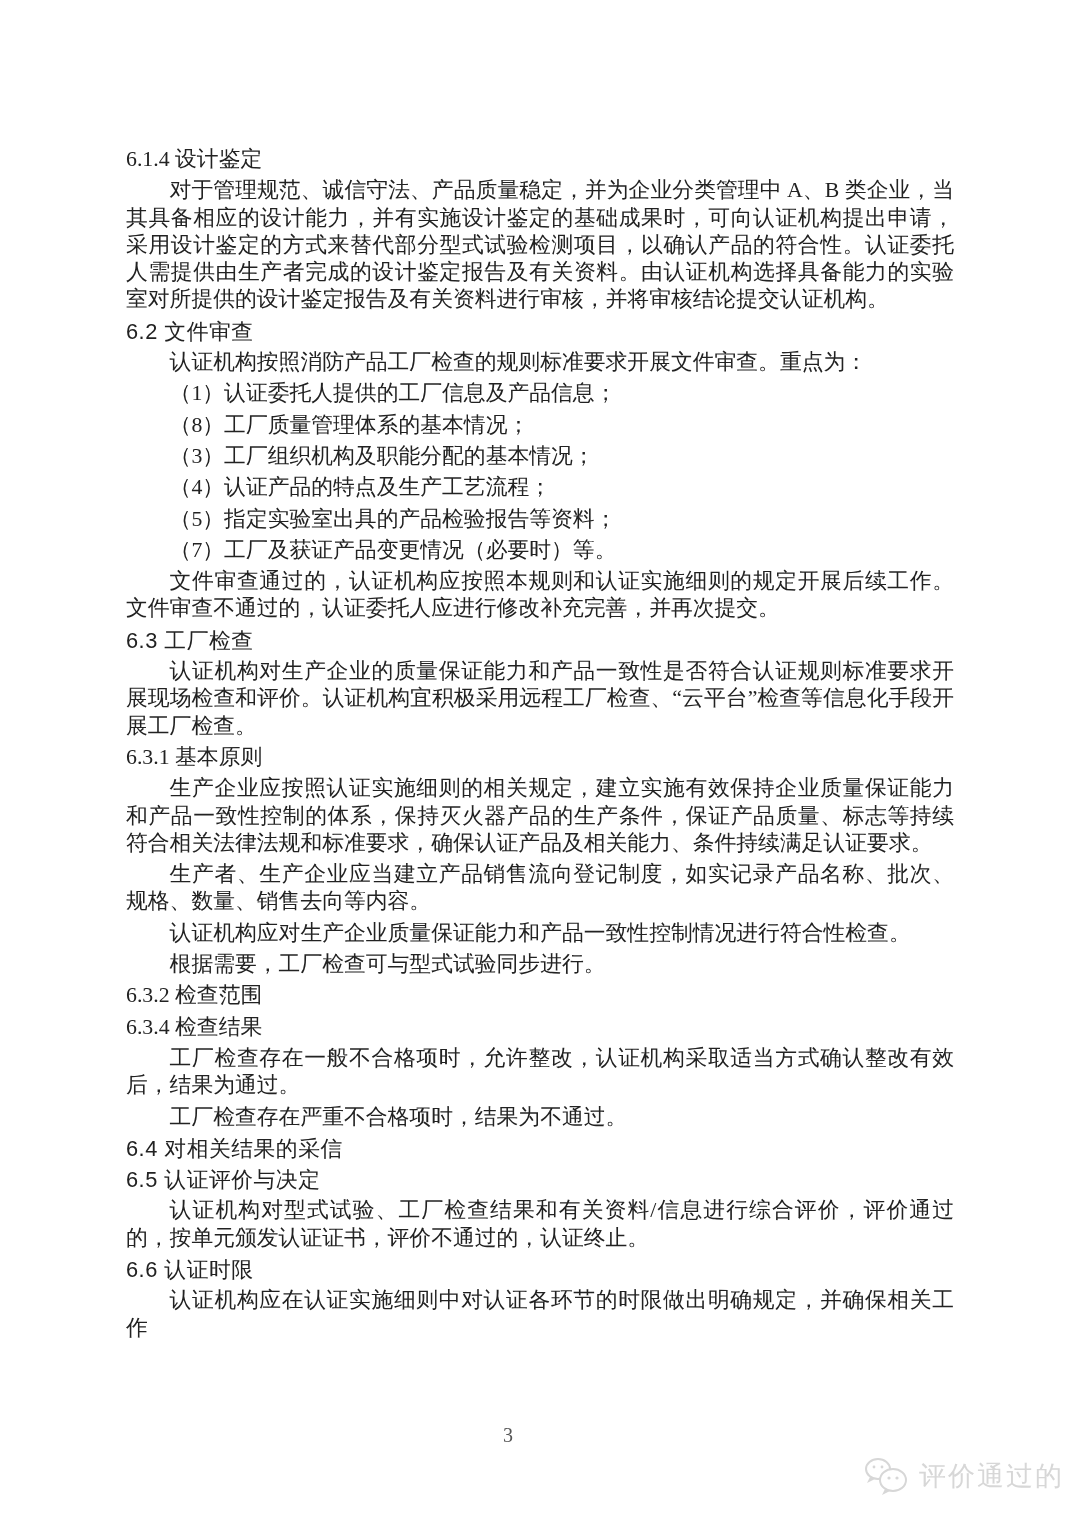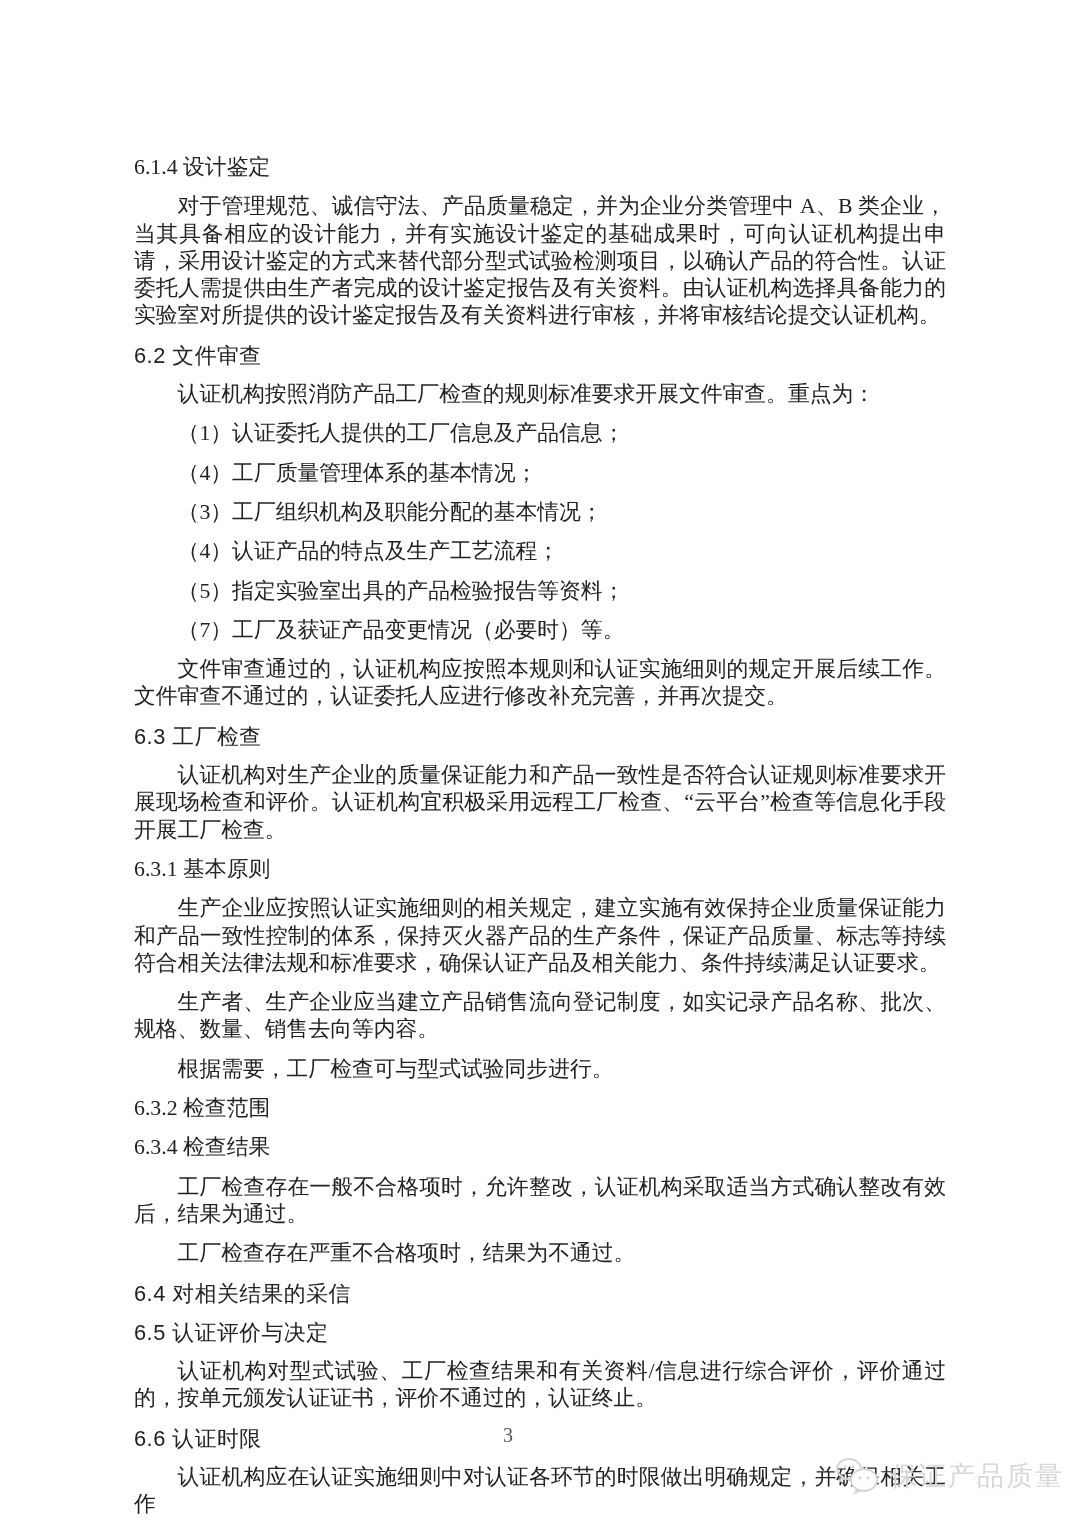--- a/index.html
+++ b/index.html
@@ -21,21 +21,21 @@
     position: absolute;
     left: 122px;
     top: 142px;
     width: 836px;
     font-size: 21.8px;
     line-height: 27.3px;
     color: #222222;
     text-align: justify;
     font-family: "Liberation Serif", serif;
   }
-  .block { margin: 12px; padding: 0; }
+  .block { margin: 4px; padding: 0; }
   .block.body { text-indent: 2em; }
   .block.sub  { text-indent: 0; font-weight: normal; }
   .block.head {
     text-indent: 0;
     font-family: "Liberation Sans", sans-serif;
     font-weight: 400;
     letter-spacing: 0.5px;
   }
   .page-number {
     position: absolute;
@@ -65,31 +65,32 @@
 <body>
 
 <div class="page">
 
   <main class="doc" id="doc" style="color: rgb(34, 34, 34);">
       <div class="block sub">6.1.4 设计鉴定</div>
       <div class="block body">对于管理规范、诚信守法、产品质量稳定，并为企业分类管理中 A、B 类企业，当其具备相应的设计能力，并有实施设计鉴定的基础成果时，可向认证机构提出申请，采用设计鉴定的方式来替代部分型式试验检测项目，以确认产品的符合性。认证委托人需提供由生产者完成的设计鉴定报告及有关资料。由认证机构选择具备能力的实验室对所提供的设计鉴定报告及有关资料进行审核，并将审核结论提交认证机构。</div>
       <div class="block head">6.2 文件审查</div>
       <div class="block body">认证机构按照消防产品工厂检查的规则标准要求开展文件审查。重点为：</div>
       <div class="block body">（1）认证委托人提供的工厂信息及产品信息；</div>
-      <div class="block body">（4）工厂质量管理体系的基本情况；</div>
+      <div class="block body">（8）工厂质量管理体系的基本情况；</div>
       <div class="block body">（3）工厂组织机构及职能分配的基本情况；</div>
       <div class="block body">（4）认证产品的特点及生产工艺流程；</div>
       <div class="block body">（5）指定实验室出具的产品检验报告等资料；</div>
       <div class="block body">（7）工厂及获证产品变更情况（必要时）等。</div>
       <div class="block body">文件审查通过的，认证机构应按照本规则和认证实施细则的规定开展后续工作。文件审查不通过的，认证委托人应进行修改补充完善，并再次提交。</div>
       <div class="block head">6.3 工厂检查</div>
       <div class="block body">认证机构对生产企业的质量保证能力和产品一致性是否符合认证规则标准要求开展现场检查和评价。认证机构宜积极采用远程工厂检查、“云平台”检查等信息化手段开展工厂检查。</div>
       <div class="block sub">6.3.1 基本原则</div>
       <div class="block body">生产企业应按照认证实施细则的相关规定，建立实施有效保持企业质量保证能力和产品一致性控制的体系，保持灭火器产品的生产条件，保证产品质量、标志等持续符合相关法律法规和标准要求，确保认证产品及相关能力、条件持续满足认证要求。</div>
       <div class="block body">生产者、生产企业应当建立产品销售流向登记制度，如实记录产品名称、批次、规格、数量、销售去向等内容。</div>
+      <div class="block body">认证机构应对生产企业质量保证能力和产品一致性控制情况进行符合性检查。</div>
       <div class="block body">根据需要，工厂检查可与型式试验同步进行。</div>
       <div class="block sub">6.3.2 检查范围</div>
       <div class="block sub">6.3.4 检查结果</div>
       <div class="block body">工厂检查存在一般不合格项时，允许整改，认证机构采取适当方式确认整改有效后，结果为通过。</div>
       <div class="block body">工厂检查存在严重不合格项时，结果为不通过。</div>
       <div class="block head">6.4 对相关结果的采信</div>
       <div class="block head">6.5 认证评价与决定</div>
       <div class="block body">认证机构对型式试验、工厂检查结果和有关资料/信息进行综合评价，评价通过的，按单元颁发认证证书，评价不通过的，认证终止。</div>
       <div class="block head">6.6 认证时限</div>
       <div class="block body">认证机构应在认证实施细则中对认证各环节的时限做出明确规定，并确保相关工作</div>
@@ -101,16 +102,16 @@
     <svg width="46" height="42" viewBox="0 0 46 42" fill="none" stroke="currentColor" stroke-width="2">
       <ellipse cx="15" cy="14" rx="12" ry="10"></ellipse>
       <path d="M7 22 L4 28 L12 24" fill="currentColor" stroke="none"></path>
       <circle cx="11" cy="12" r="1.4" fill="currentColor" stroke="none"></circle>
       <circle cx="19" cy="12" r="1.4" fill="currentColor" stroke="none"></circle>
       <ellipse cx="30" cy="25" rx="13" ry="11" fill="#ffffff"></ellipse>
       <path d="M22 34 L19 40 L28 35.5" fill="currentColor" stroke="none"></path>
       <circle cx="26" cy="23" r="1.6" fill="currentColor" stroke="none"></circle>
       <circle cx="34" cy="23" r="1.6" fill="currentColor" stroke="none"></circle>
     </svg>
-    <span>保证产品质量</span>
+    <span>评价通过的</span>
   </div>
 
 </div>
 
 </body></html>

